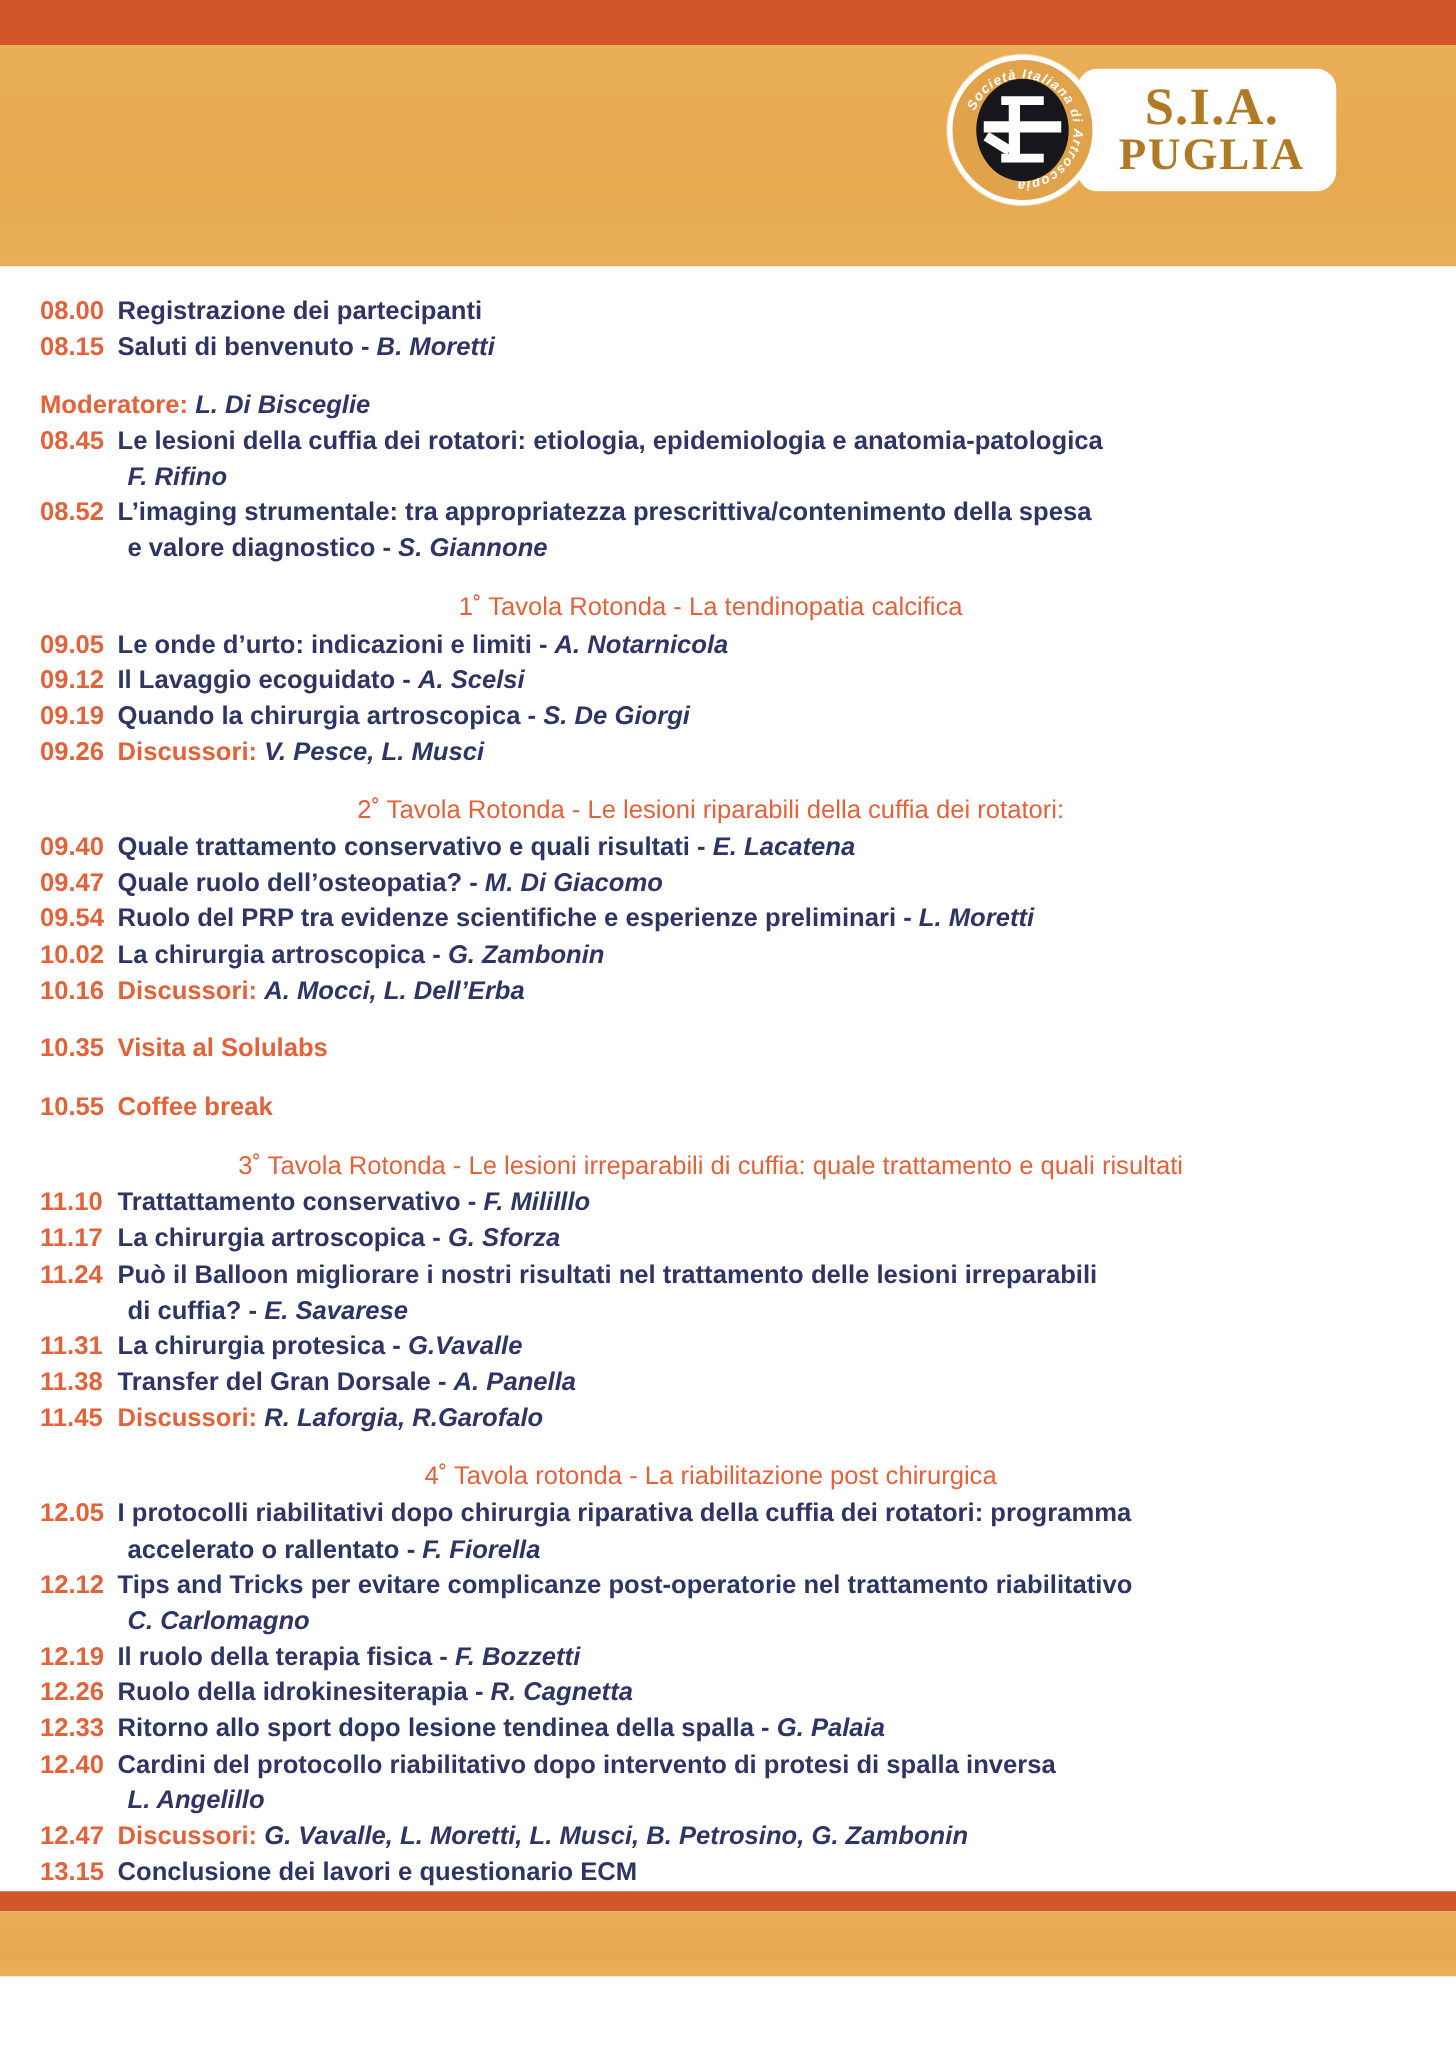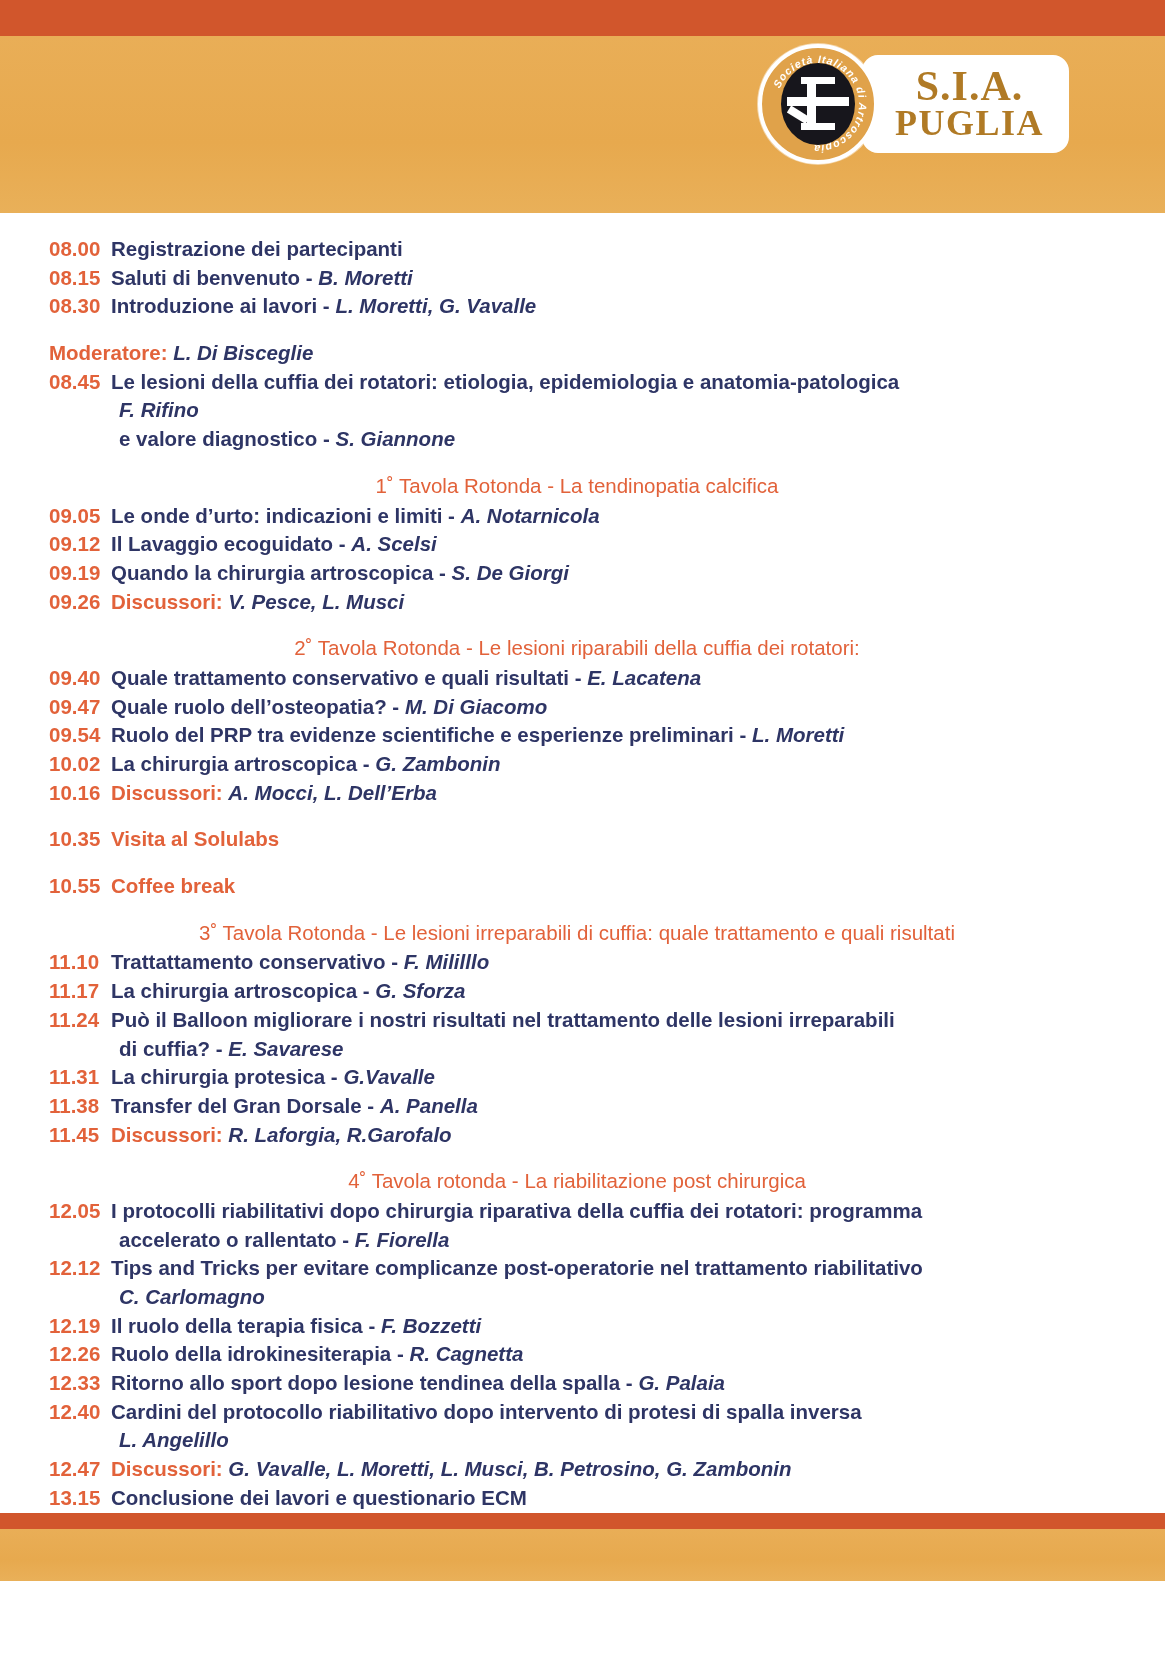--- a/index.html
+++ b/index.html
@@ -94,21 +94,21 @@
     font-family: "Liberation Serif", serif;
     font-weight: bold;
     font-size: 36px;
     letter-spacing: 1.5px;
     color: #b07a25;
     text-align: right;
   }
 
   
   #program {
-    padding: 22px 60px 0 49px;
+    padding: 22px 60px 0 32px;
   }
 
   .row {
     display: flex;
     align-items: flex-start;
     font-size: 20.5px;
     line-height: 1.40;
   }
   .row .time {
     color: #e2623a;
@@ -186,33 +186,33 @@
 
 <div id="program">
     <div class="row">
       <div class="time">08.00</div>
       <div class="body"><span>Registrazione dei partecipanti</span></div>
     </div>
     <div class="row">
       <div class="time">08.15</div>
       <div class="body"><span>Saluti di benvenuto - </span><span class="speaker">B. Moretti</span></div>
     </div>
-    <div class="row">
-      <div class="time">08.30</div>
-      <div class="body"><span>Introduzione ai lavori - </span><span class="speaker">L. Moretti, G. Vavalle</span></div>
-    </div>
     <div class="gap"></div>
     <div class="row">
       <div class="body"><span class="lead">Moderatore: </span><span class="speaker">L. Di Bisceglie</span></div>
     </div>
     <div class="row">
       <div class="time">08.45</div>
       <div class="body"><span>Le lesioni della cuffia dei rotatori: etiologia, epidemiologia e anatomia-patologica</span></div>
     </div>
     <div class="cont"><span class="speaker">F. Rifino</span></div>
+    <div class="row">
+      <div class="time">08.52</div>
+      <div class="body"><span>L’imaging strumentale: tra appropriatezza prescrittiva/contenimento della spesa</span></div>
+    </div>
     <div class="cont"><span>e valore diagnostico - </span><span class="speaker">S. Giannone</span></div>
     <div class="section-head">1˚ Tavola Rotonda - La tendinopatia calcifica</div>
     <div class="row">
       <div class="time">09.05</div>
       <div class="body"><span>Le onde d’urto: indicazioni e limiti - </span><span class="speaker">A. Notarnicola</span></div>
     </div>
     <div class="row">
       <div class="time">09.12</div>
       <div class="body"><span>Il Lavaggio ecoguidato - </span><span class="speaker">A. Scelsi</span></div>
     </div>

